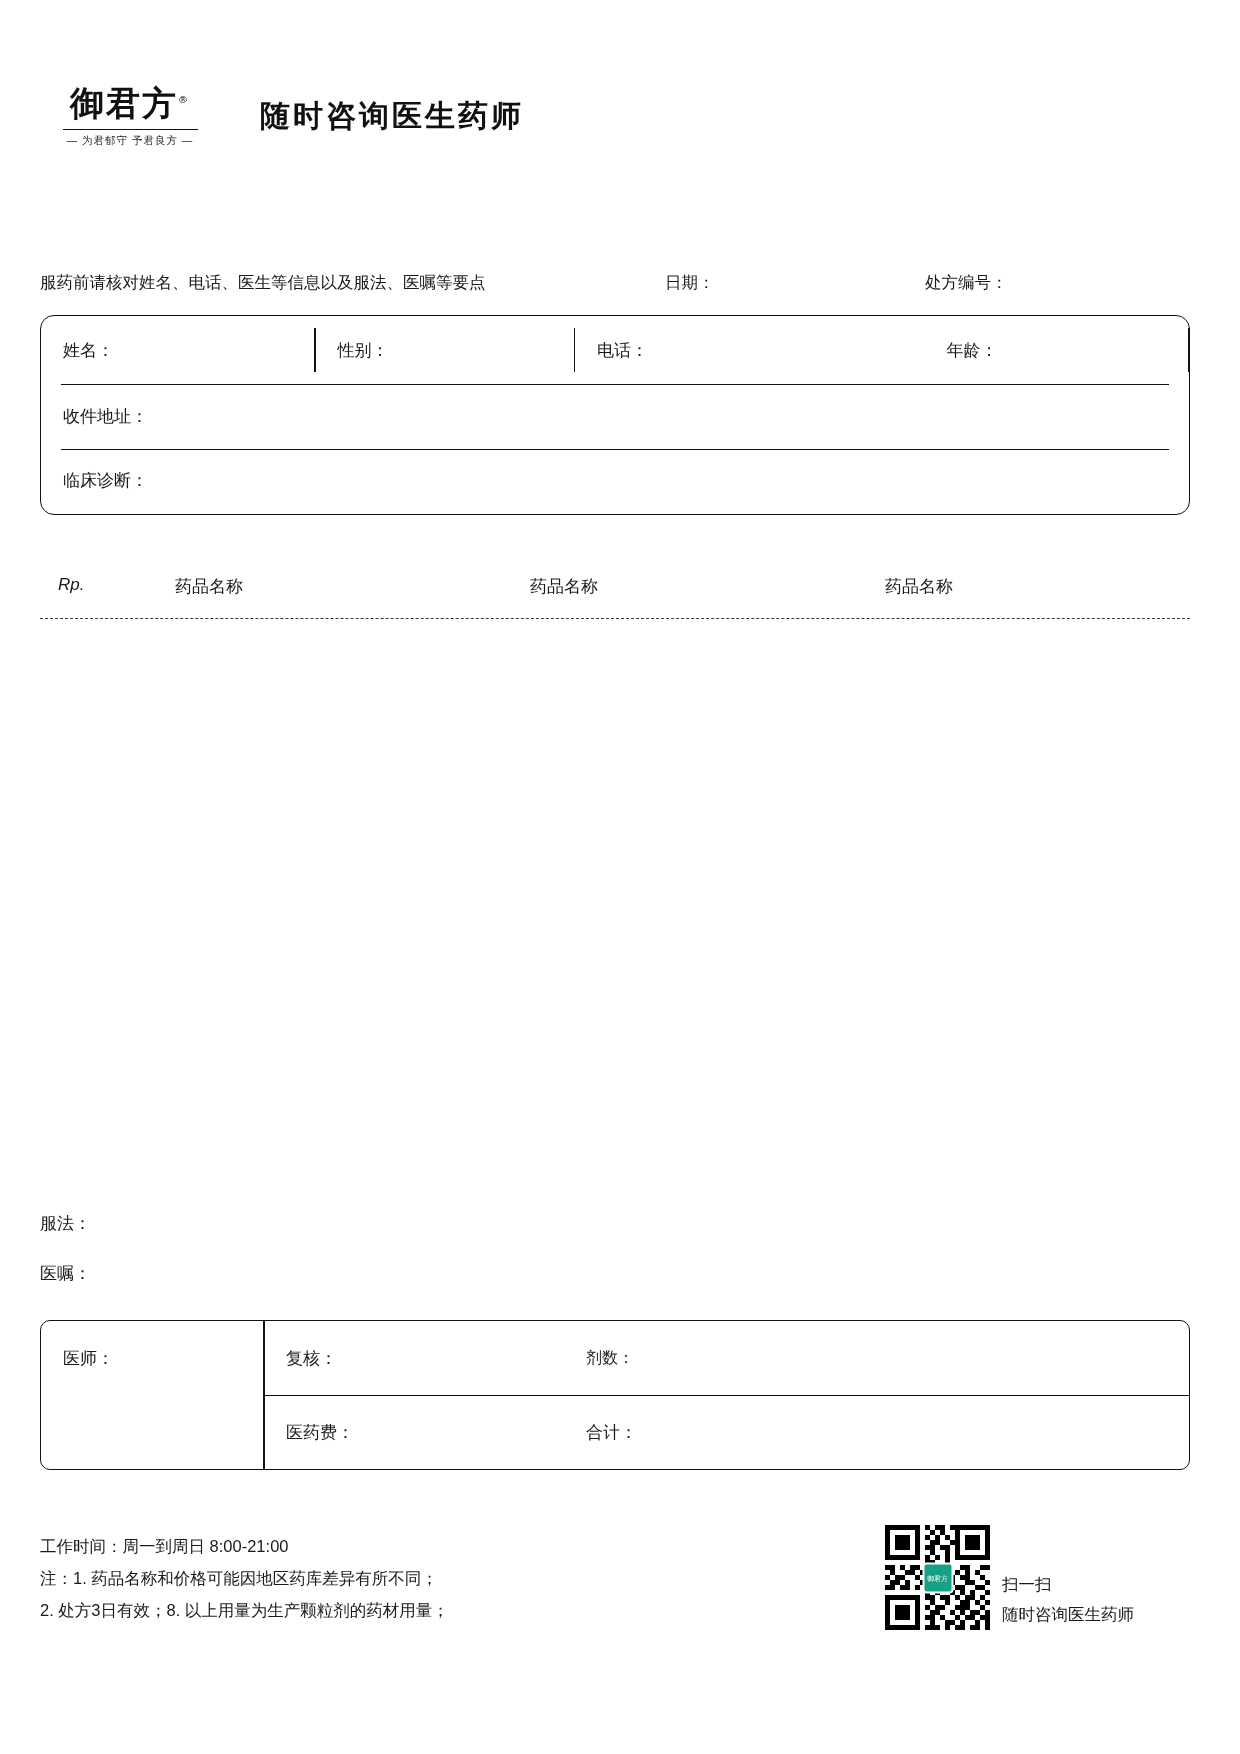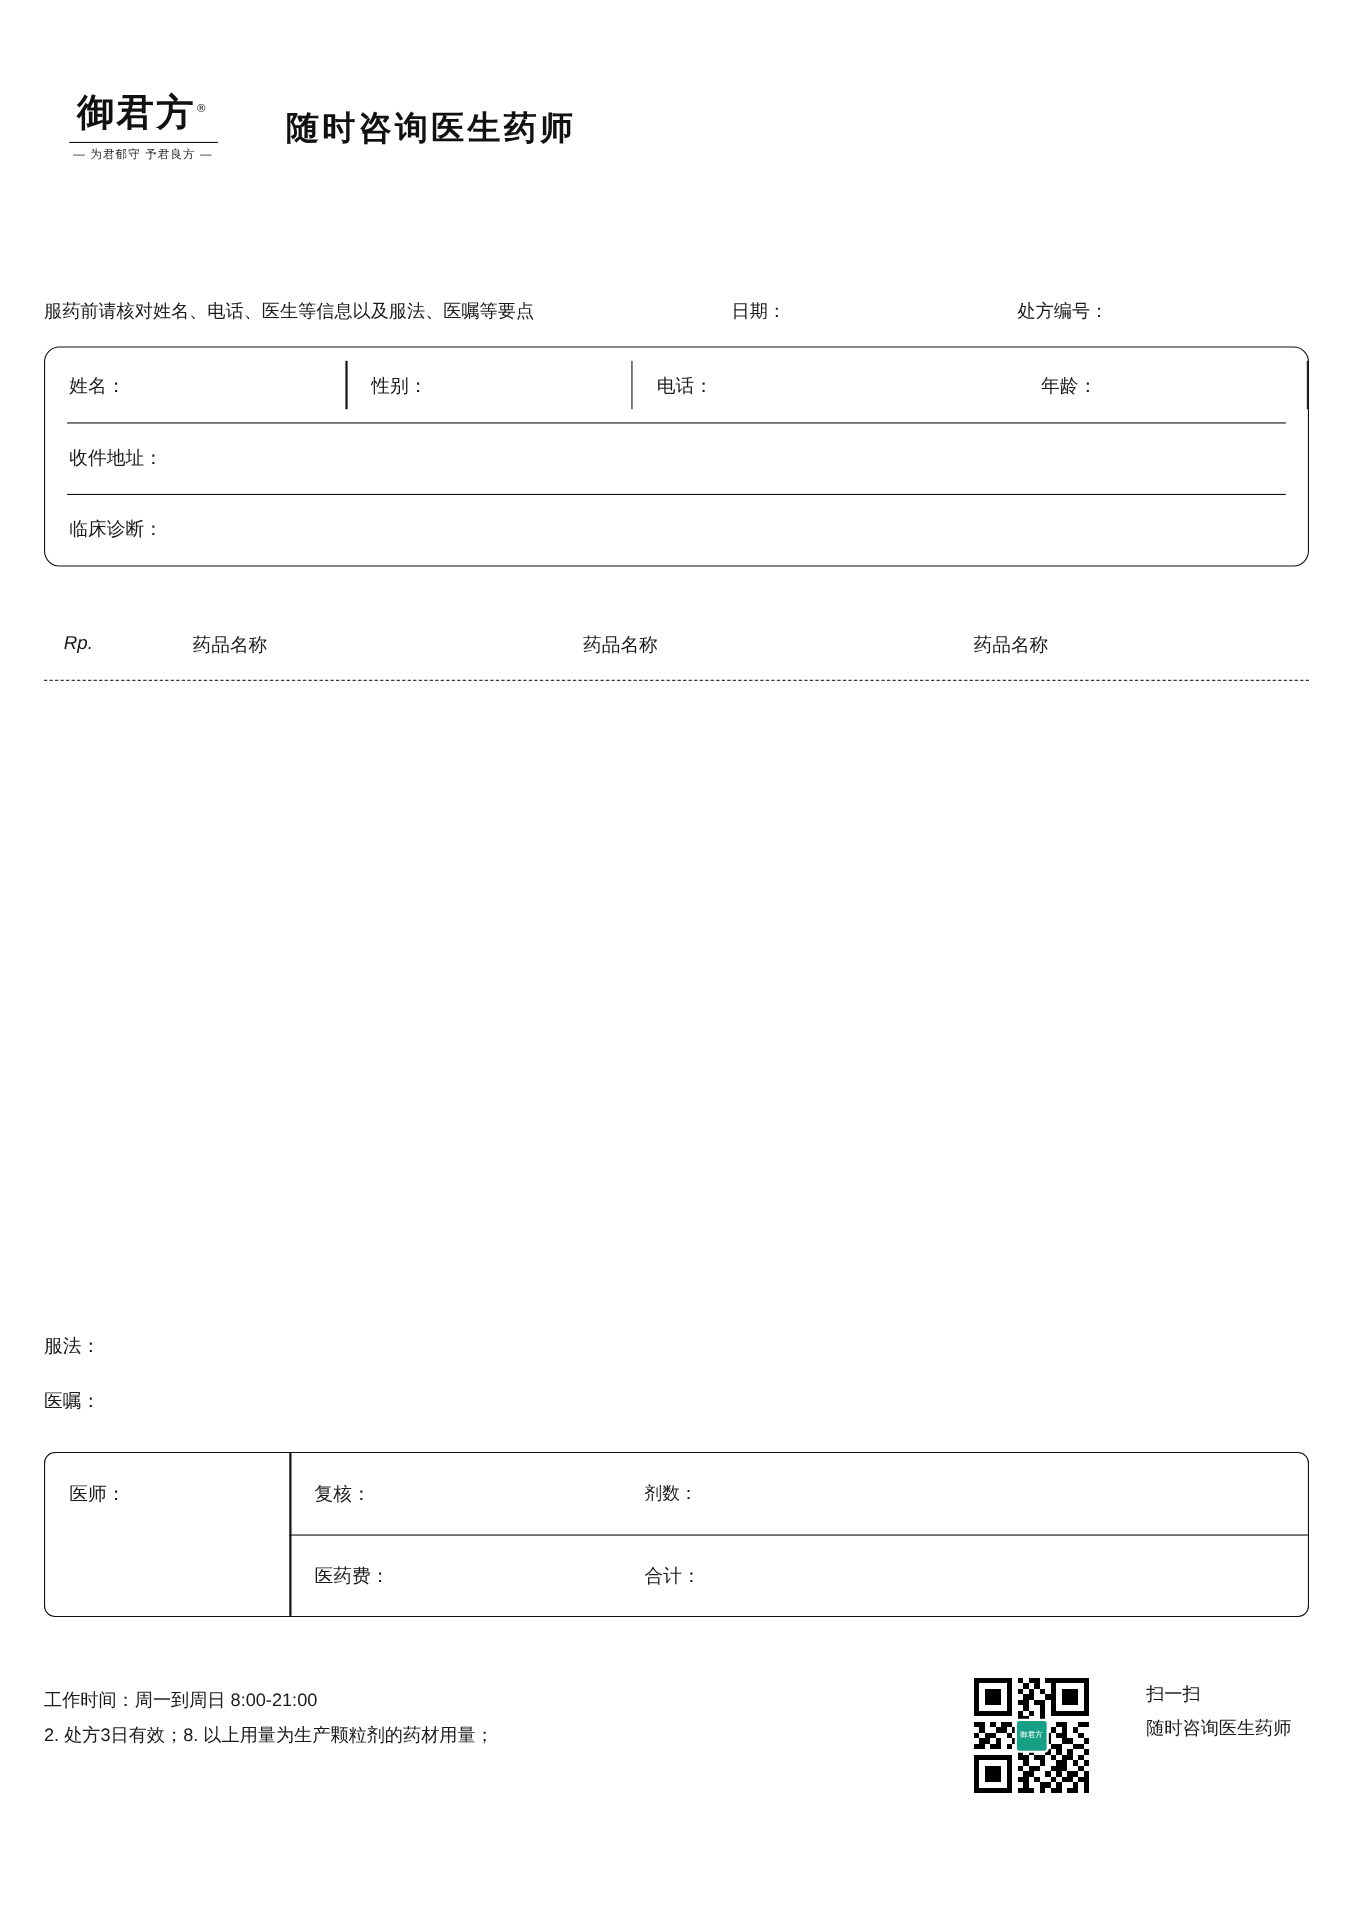--- a/index.html
+++ b/index.html
@@ -256,22 +256,21 @@
     line-height: 1.95;
     color: #1a1a1a;
   }
   .footer div { white-space: nowrap; }
 
   .qr-area {
     position: absolute;
     left: 885px;
     top: 1525px;
     display: flex;
-    align-items: flex-start;
-    gap: 40px;
+    align-items: flex-end;
   }
   .qr {
     width: 105px;
     height: 105px;
     position: relative;
     background: #fff;
   }
   .qr svg { display: block; }
   .qr-logo {
     position: absolute;
@@ -374,20 +373,21 @@
     <div class="sign-fee">
       <span>医药费：</span>
     </div>
     <div class="sign-total">
       <span>合计：</span>
     </div>
   </div>
 
   <div class="footer">
     <div>工作时间：周一到周日  8:00-21:00</div>
+    <div>注：1. 药品名称和价格可能因地区药库差异有所不同；</div>
     <div>2. 处方3日有效；8. 以上用量为生产颗粒剂的药材用量；</div>
   </div>
 
   <div class="qr-area">
     <div class="qr">
       <svg width="105" height="105" viewBox="0 0 21 21" shape-rendering="crispEdges">
         <rect width="21" height="21" fill="#ffffff"></rect>
         <g fill="#000000">
           <rect x="0" y="0" width="7" height="1"></rect>
             <rect x="8" y="0" width="1" height="1"></rect>

